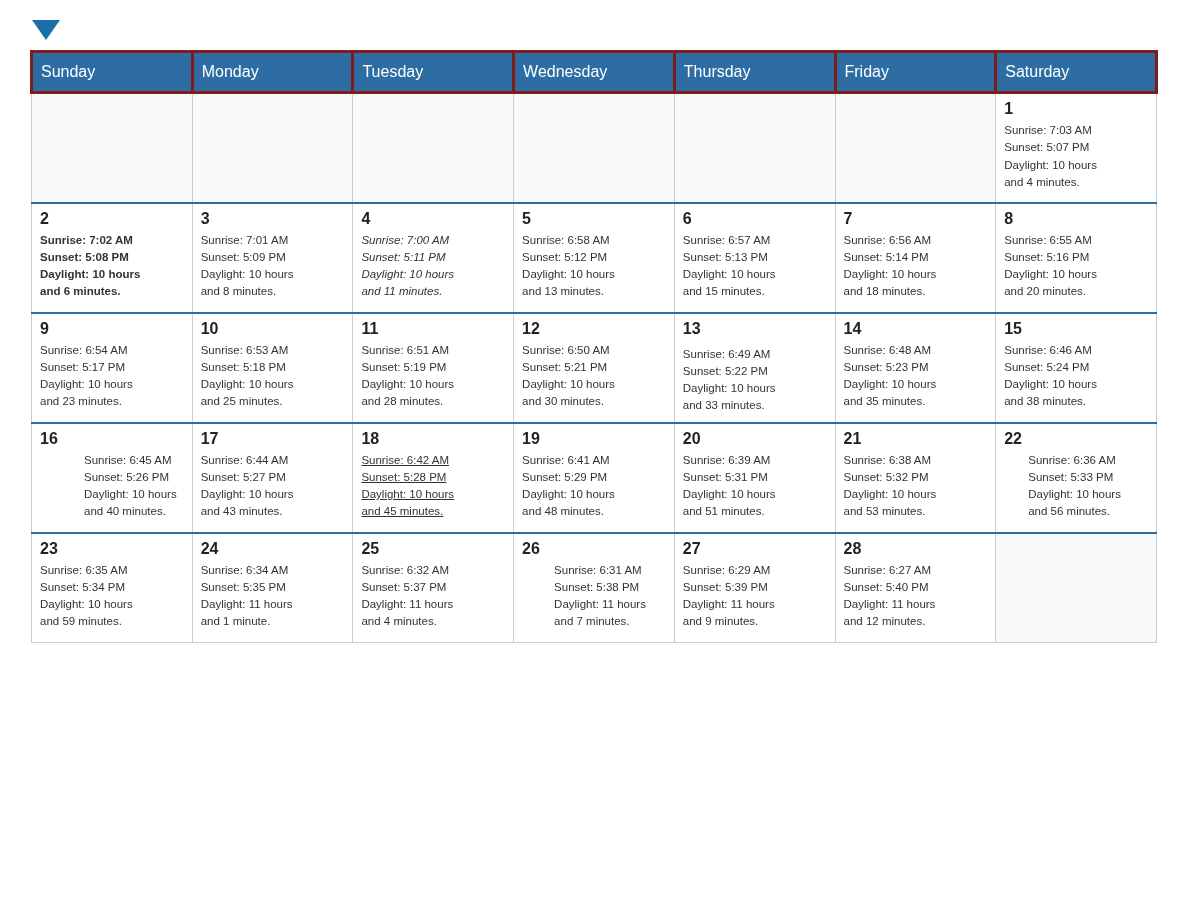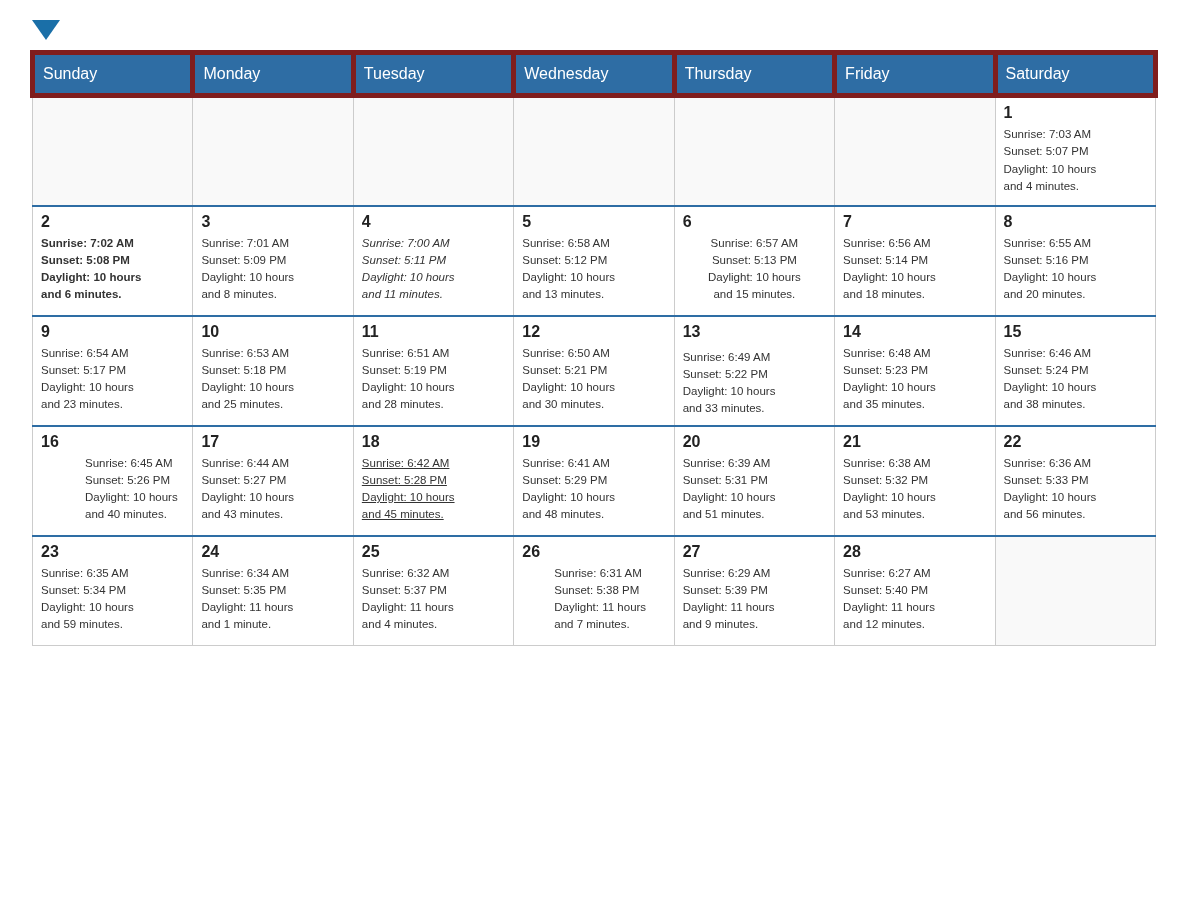--- a/index.html
+++ b/index.html
@@ -63,21 +63,21 @@
       border-collapse: collapse;
       margin-top: 10px;
     }
     .calendar th {
       background-color: #2e6da4;
       color: #fff;
       padding: 10px 8px;
       text-align: left;
       font-size: 16px;
       font-weight: normal;
-      border: 5px solid #7f1d1d;
+      border: 3px solid #7f1d1d;
     }
     .calendar td {
       border: 1px solid #ccc;
       vertical-align: top;
       padding: 6px 8px;
       width: 14.28%;
       min-height: 100px;
       height: 110px;
     }
     .day-number {
@@ -168,21 +168,21 @@
         </td>
         <td>
           <span class="day-number">5</span>
           <div class="day-info" style="white-space: pre-line;">Sunrise: 6:58 AM
 Sunset: 5:12 PM
 Daylight: 10 hours
 and 13 minutes.</div>
         </td>
         <td>
           <span class="day-number">6</span>
-          <div class="day-info" style="white-space: pre-line; text-align: center;">Sunrise: 6:57 AM
+          <div class="day-info" style="white-space: pre-line;">Sunrise: 6:57 AM
 Sunset: 5:13 PM
 Daylight: 10 hours
 and 15 minutes.</div>
         </td>
         <td>
           <span class="day-number">7</span>
           <div class="day-info" style="white-space: pre-line;">Sunrise: 6:56 AM
 Sunset: 5:14 PM
 Daylight: 10 hours
 and 18 minutes.</div>
@@ -284,21 +284,21 @@
         </td>
         <td>
           <span class="day-number">21</span>
           <div class="day-info" style="white-space: pre-line;">Sunrise: 6:38 AM
 Sunset: 5:32 PM
 Daylight: 10 hours
 and 53 minutes.</div>
         </td>
         <td>
           <span class="day-number">22</span>
-          <div class="day-info" style="white-space: pre-line;">Sunrise: 6:36 AM
+          <div class="day-info" style="white-space: pre-line; margin-left: 24px;">Sunrise: 6:36 AM
 Sunset: 5:33 PM
 Daylight: 10 hours
 and 56 minutes.</div>
         </td>
       </tr>
       <tr class="row-divider">
         <td>
           <span class="day-number">23</span>
           <div class="day-info" style="white-space: pre-line;">Sunrise: 6:35 AM
 Sunset: 5:34 PM

